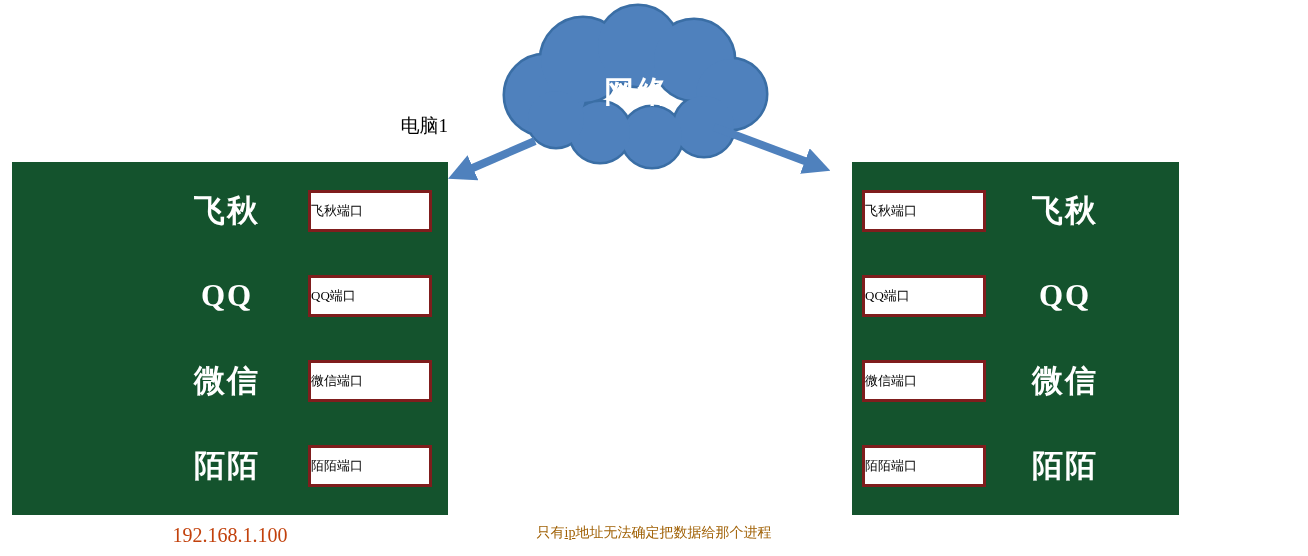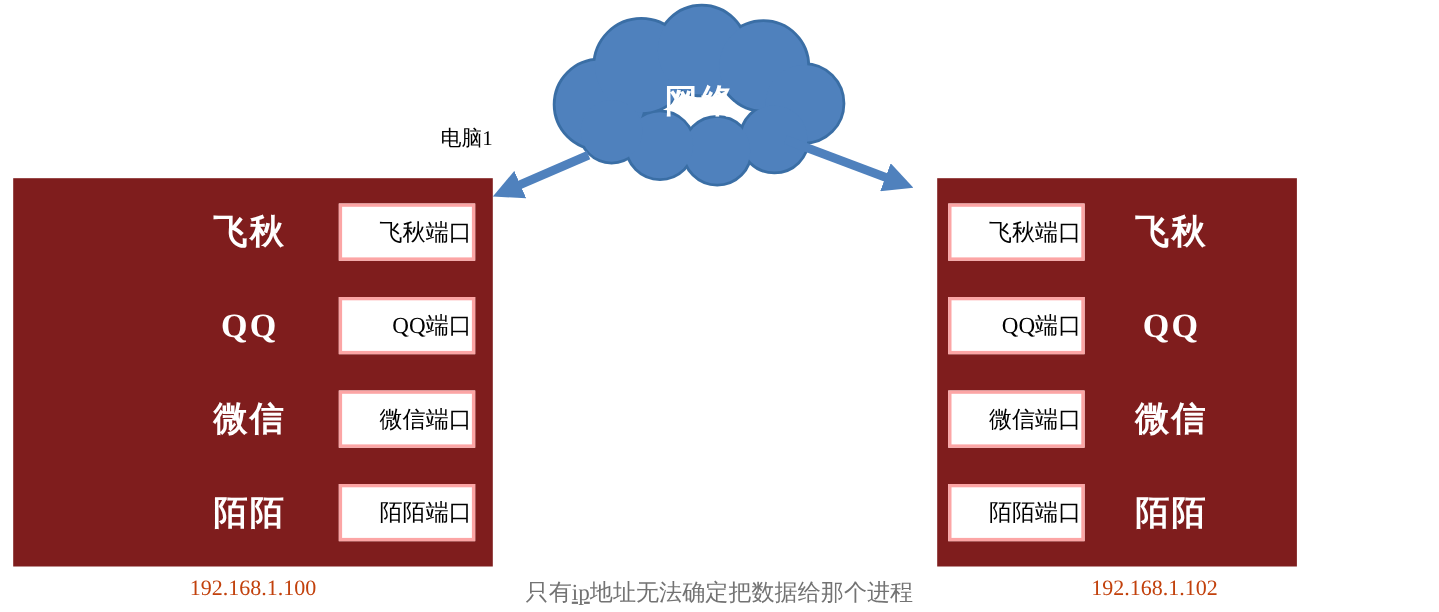--- a/index.html
+++ b/index.html
@@ -17,48 +17,48 @@
     color:#ffffff; font-size:30px; font-weight:bold; letter-spacing:4px;
   }
 
   .computer-label {
     position:absolute; font-size:19px; color:#000; text-align:right;
   }
   .label1 { left:12px; top:113px; width:436px; }
   .label2 { left:838px; top:120px; width:443px; }
 
   .computer-box {
-    position:absolute; top:162px; height:353px; background:#7f1d1d;
+    position:absolute; top:162px; height:353px; background:#14532d;
     display:flex; flex-direction:column; justify-content:space-around;
     padding:6px 0; box-sizing:border-box;
   }
   .computer-box.left  { left:12px;  width:436px; }
   .computer-box.right { left:852px; width:443px; }
 
   .row { display:flex; align-items:center; }
   .app-name {
     color:#ffffff; font-size:31px; font-weight:bold; width:130px; text-align:center;
     letter-spacing:2px;
   }
   .left  .app-name { margin-left:150px; }
   .right .app-name { margin-left:14px; }
   .port-box {
-    background:#ffffff; border:3px solid #fca5a5; color:#000000;
-    font-size:21px; width:118px; text-align:right; padding:9px 0;
+    background:#ffffff; border:3px solid #7f1d1d; color:#000000;
+    font-size:13px; width:118px; text-align:left; padding:9px 0;
   }
   .left  .port-box { margin-left:auto; margin-right:16px; }
   .right .port-box { margin-left:10px; }
 
   .ip { position:absolute; top:524px; font-size:20px; color:#c2410c; text-align:center; }
   .ip1 { left:12px;  width:436px; }
   .ip2 { left:828px; width:443px; }
 
   .note {
     position:absolute; left:0; top:524px; width:1308px; text-align:center;
-    color:#737373; font-size:21px;
+    color:#a16207; font-size:14px;
   }
   .note .u { text-decoration:underline; }
 </style>
 </head>
 <body>
 
 <div class="canvas">
 
   <svg class="layer" viewBox="0 0 1308 556">
     <defs>
@@ -133,17 +133,16 @@
       <div class="port-box">微信端口</div>
       <div class="app-name">微信</div>
     </div>
     <div class="row">
       <div class="port-box">陌陌端口</div>
       <div class="app-name">陌陌</div>
     </div>
   </div>
 
   <div class="ip ip1">192.168.1.100</div>
-  <div class="ip ip2">192.168.1.102</div>
 
   <div class="note"><span>只有</span><span class="u">ip</span><span>地址无法确定把数据给那个进程</span></div>
 
 </div>
 
 </body></html>

